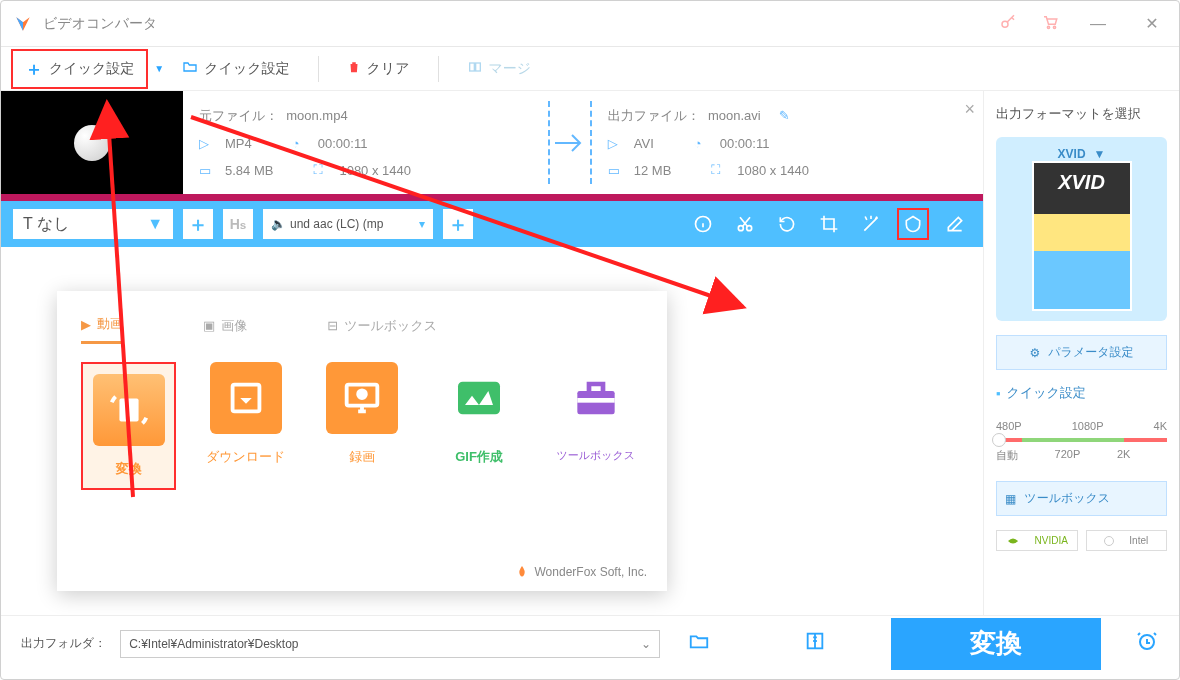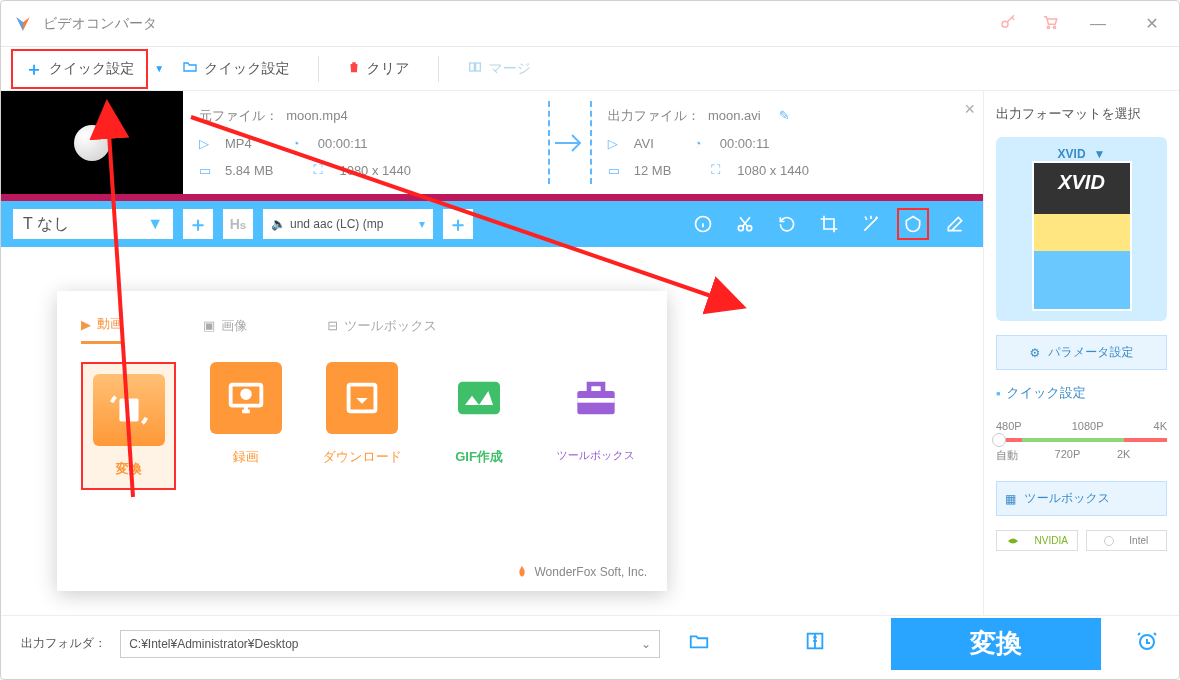--- a/index.html
+++ b/index.html
@@ -273,37 +273,37 @@
         <div class="card hl">
           <div class="card-ic c-conv">
               <svg width="46" height="46" viewBox="0 0 24 24" fill="#fff">
                 <rect x="7" y="6" width="10" height="12" rx="1"></rect>
                 <path d="M3 8a9 9 0 0 1 2-3M21 16a9 9 0 0 1-2 3" stroke="#fff" stroke-width="2" fill="none"></path>
               </svg>
             </div>
           <div class="card-lbl" style="color:#ff9838;font-weight:bold">変換</div>
         </div>
         <div class="card">
+          <div class="card-ic c-dl">
+              <svg width="46" height="46" viewBox="0 0 24 24" fill="#fff">
+                <rect x="5" y="5" width="14" height="14" rx="1" fill="none" stroke="#fff" stroke-width="2"></rect>
+                <path d="M12 8v6M9 12l3 3 3-3"></path>
+              </svg>
+            </div>
+          <div class="card-lbl" style="color:#ff9838">ダウンロード</div>
+        </div>
+        <div class="card">
           <div class="card-ic c-rec">
               <svg width="46" height="46" viewBox="0 0 24 24" fill="none" stroke="#fff" stroke-width="2">
                 <rect x="4" y="5" width="16" height="11" rx="1"></rect>
                 <circle cx="12" cy="10" r="2" fill="#fff"></circle>
                 <path d="M10 19h4M12 16v3"></path>
               </svg>
             </div>
           <div class="card-lbl" style="color:#ff9838">録画</div>
-        </div>
-        <div class="card">
-          <div class="card-ic c-dl">
-              <svg width="46" height="46" viewBox="0 0 24 24" fill="#fff">
-                <rect x="5" y="5" width="14" height="14" rx="1" fill="none" stroke="#fff" stroke-width="2"></rect>
-                <path d="M12 8v6M9 12l3 3 3-3"></path>
-              </svg>
-            </div>
-          <div class="card-lbl" style="color:#ff9838">ダウンロード</div>
         </div>
         <div class="card">
           <div class="card-ic">
               <svg width="56" height="56" viewBox="0 0 24 24" fill="#3fbf6a">
                 <rect x="3" y="5" width="18" height="14" rx="2"></rect>
                 <path d="M6 15l3-4 3 4 4-6 2 6z" fill="#fff"></path>
               </svg>
             </div>
           <div class="card-lbl" style="color:#3fbf6a;font-weight:bold">GIF作成</div>
         </div>

